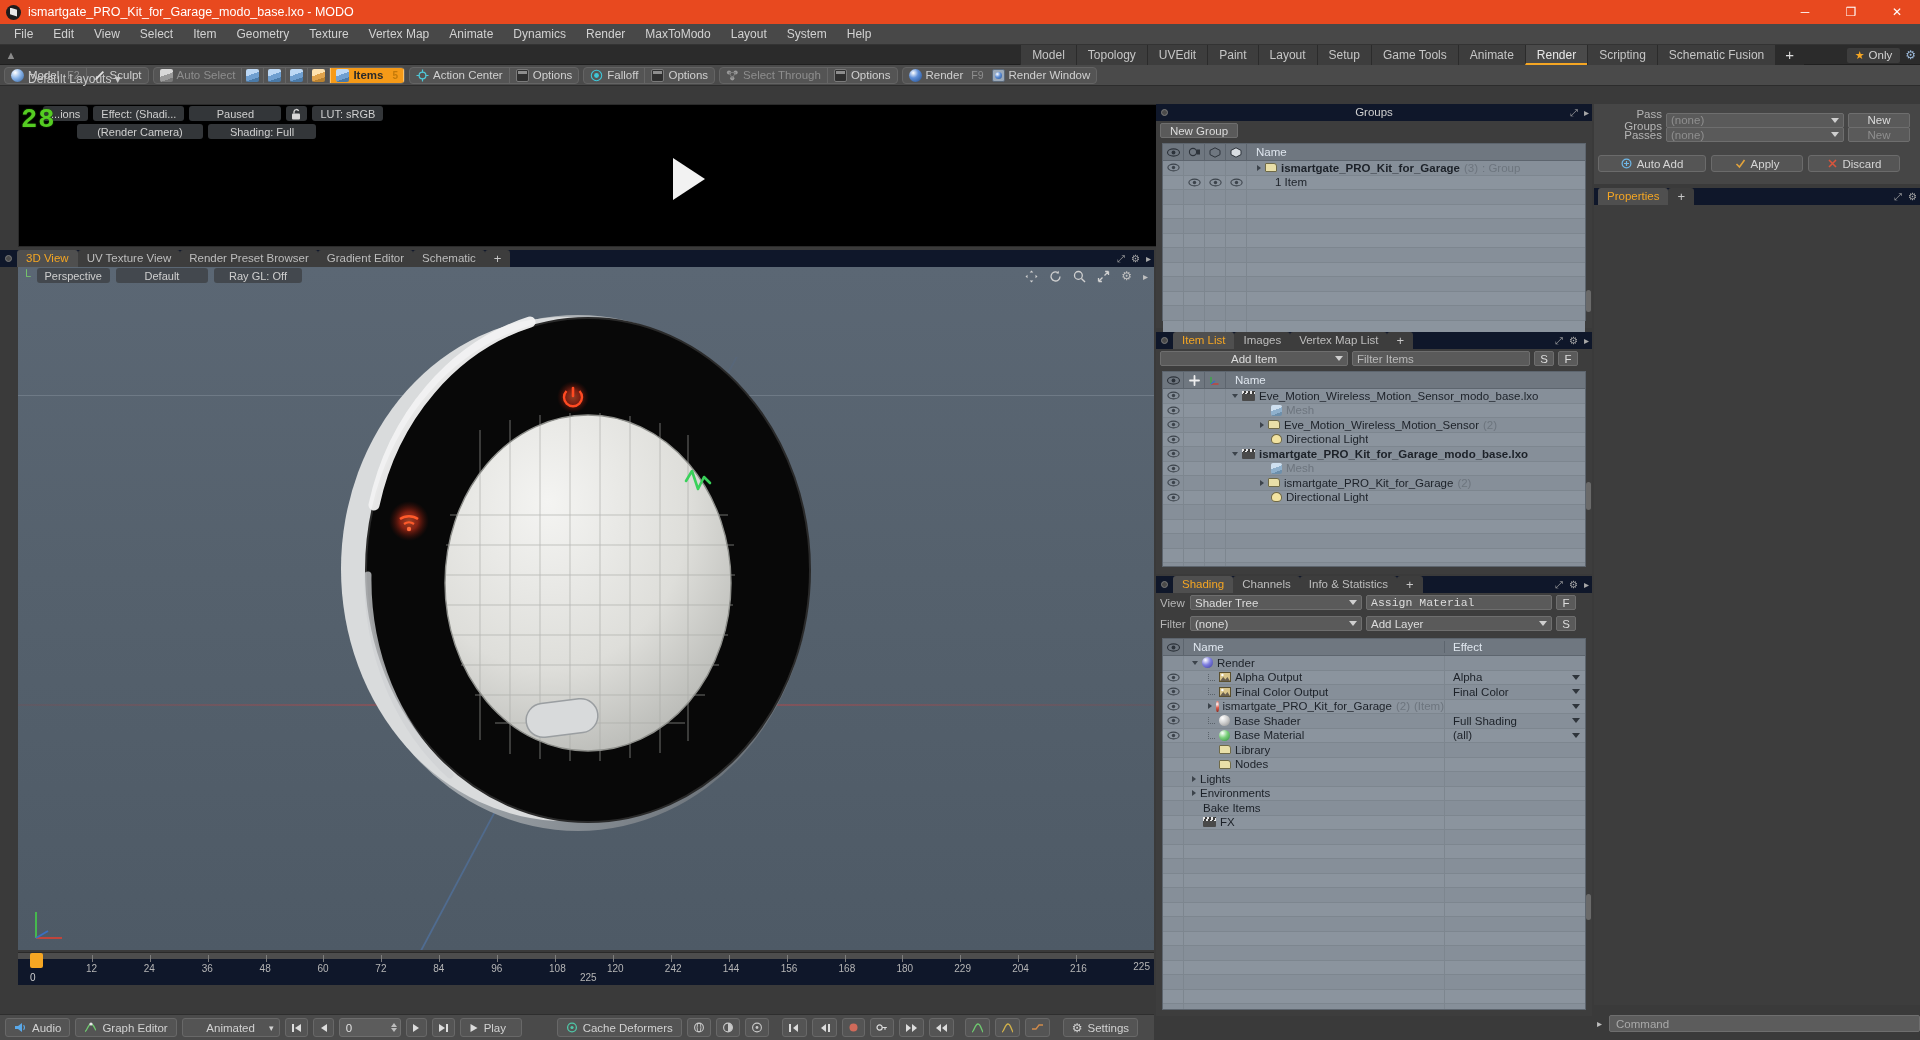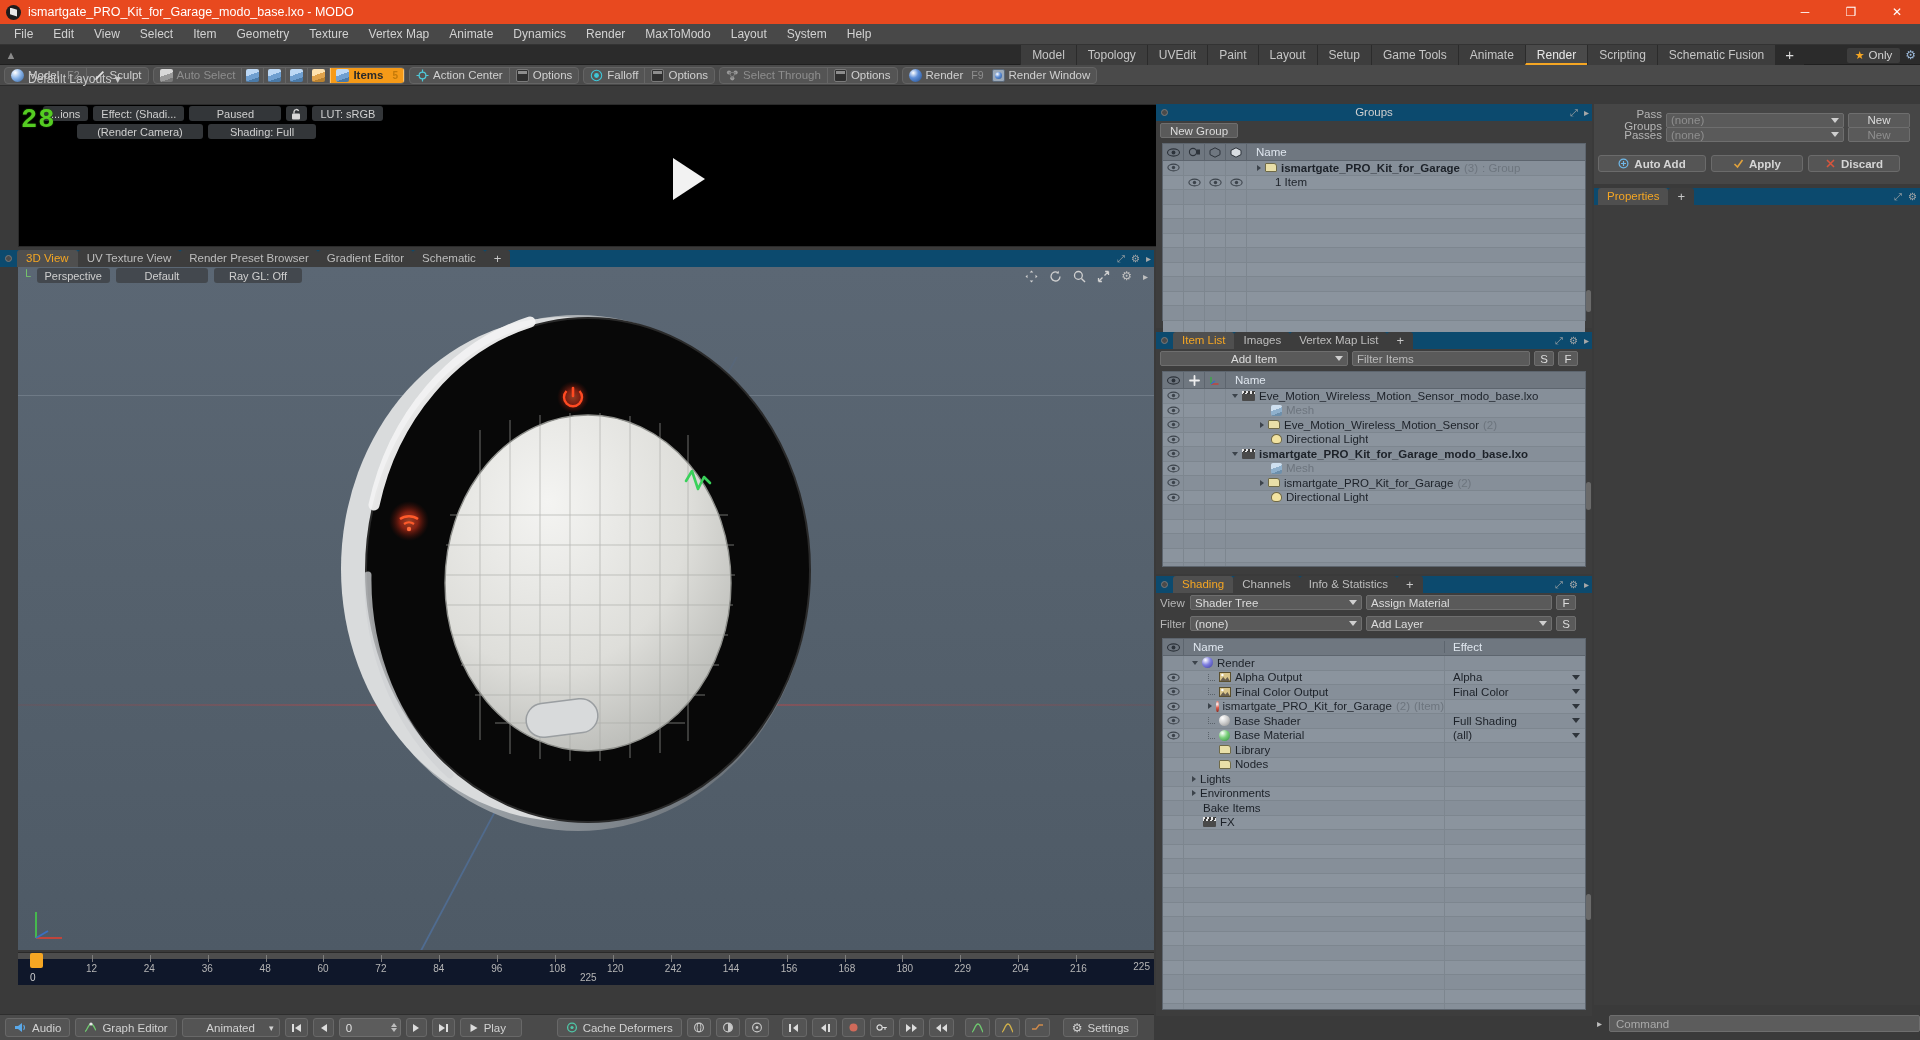--- a/index.html
+++ b/index.html
@@ -140,21 +140,21 @@
   .ic.renderwin::after {
     content:""; position:absolute; left:2px; top:2px; width:7px; height:7px;
     border-radius:50%;
     background: radial-gradient(circle at 33% 30%, #fff, #5f8fd8 45%, #24508f 100%);
   }
   svg.icn { display:block; }
 
   
   .panel { position: absolute; background: #3d3d3d; }
   .panelhead {
-    height: 17px; background: #0c4a6e; display: flex; align-items: center;
+    height: 17px; background: #0f172a; display: flex; align-items: center;
     font-size: 11.5px; color: #cfcfcf; position: relative;
   }
   .pdot {
     width: 7px; height: 7px; border-radius: 50%; border: 1px solid #7a7a7a;
     background: #4a4a4a; margin: 0 5px; flex: none;
   }
   .ptab {
     padding: 0 9px; height: 17px; line-height: 17px; font-size: 11.5px;
     color: #bdbdbd; background: #3d3d3d; border-top-left-radius: 3px;
     border-top-right-radius: 3px; white-space: nowrap;
@@ -1223,21 +1223,21 @@
         <span>▸</span>
       </div>
     </div>
 
     <div style="position:absolute;left:4px;top:19px;width:428px;display:flex;gap:4px;align-items:center;">
       <span class="flabel" style="width:26px;text-align:left;">View</span>
       <div class="combo" style="width:172px;">
         <span>Shader Tree</span>
         <span class="ar"></span>
       </div>
-      <div class="combo" style="width:186px;">
+      <div class="combo" style="width:186px;font-family:Liberation Mono, monospace;">
         <span>Assign Material</span>
       </div>
       <div class="btnsm" style="width:20px;">F</div>
     </div>
 
     <div style="position:absolute;left:4px;top:40px;width:428px;display:flex;gap:4px;align-items:center;">
       <span class="flabel" style="width:26px;text-align:left;">Filter</span>
       <div class="combo" style="width:172px;">
         <span>(none)</span>
         <span class="ar"></span>
@@ -1514,21 +1514,21 @@
       <div class="btnsm" style="width:62px;">New</div>
     </div>
     <div style="position:absolute;left:4px;top:23px;width:318px;display:flex;align-items:center;gap:4px;">
       <span class="flabel">Passes</span>
       <div class="combo" style="width:178px;color:#8f8f8f;">
         <span>(none)</span>
         <span class="ar"></span>
       </div>
       <div class="btnsm" style="width:62px;color:#8f8f8f;">New</div>
     </div>
-    <div style="position:absolute;left:4px;top:51px;width:318px;display:flex;align-items:center;gap:5px;font-weight:bold;">
+    <div style="position:absolute;left:4px;top:51px;width:318px;display:flex;align-items:center;gap:5px;">
       <div class="pbtn" style="width:108px;">
         <span>
           <svg class="icn" width="11" height="11" viewBox="0 0 11 11">
               <circle cx="5.5" cy="5.5" r="4.4" fill="none" stroke="#6fb8e8" stroke-width="1.2"></circle>
               <path d="M5.5 3v5M3 5.5h5" stroke="#6fb8e8" stroke-width="1.2"></path>
             </svg>
         </span>
         <span>Auto Add</span>
       </div>
       <div class="pbtn" style="width:92px;">

